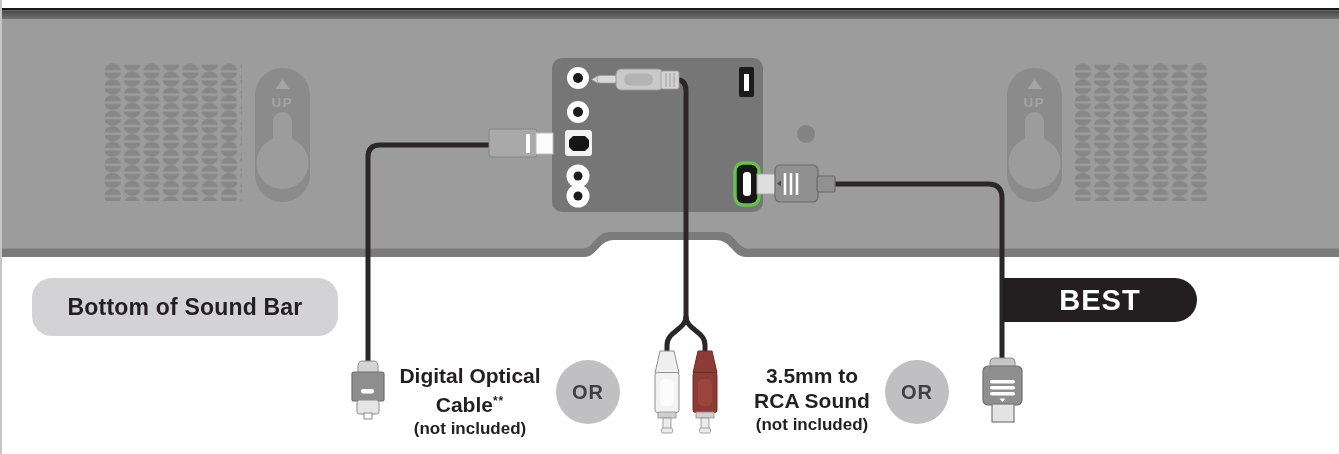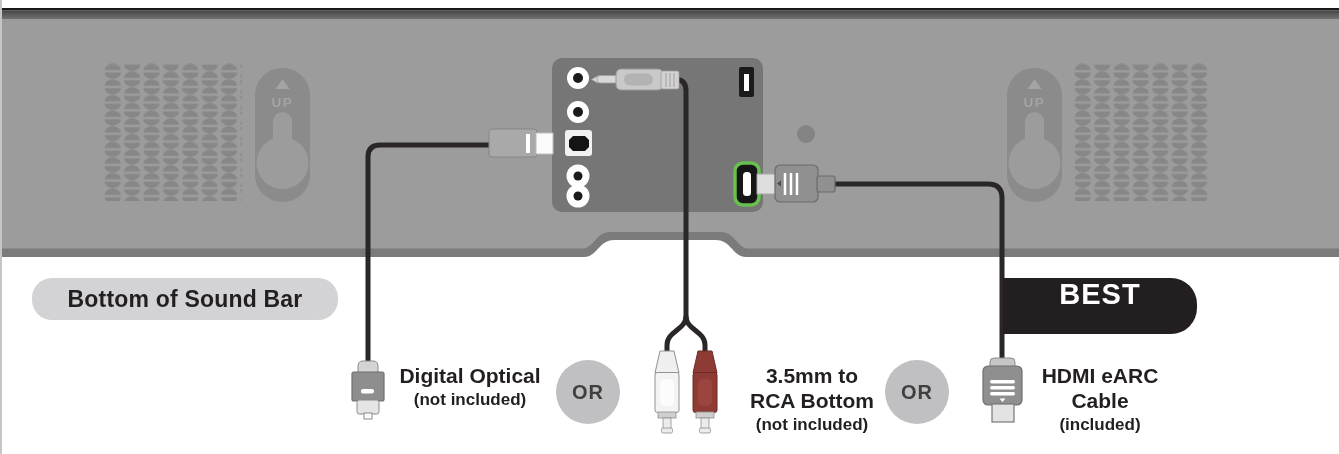--- a/index.html
+++ b/index.html
@@ -3,27 +3,27 @@
 <meta charset="utf-8">
 <style>
   html,body{margin:0;padding:0;background:#ffffff;}
   .stage{
     position:relative;width:1339px;height:454px;overflow:hidden;background:#ffffff;
     font-family:"Liberation Sans","DejaVu Sans",sans-serif;
   }
   .art{position:absolute;left:0;top:0;}
   .page-edge{position:absolute;left:0;top:0;width:2px;height:454px;background:#c6c6c6;}
   .callout{
-    position:absolute;left:32px;top:278px;width:306px;height:42px;
+    position:absolute;left:32px;top:278px;width:306px;height:58px;
     background:#d3d3d5;border-radius:20px;display:flex;align-items:center;justify-content:center;
   }
   .callout span{font-weight:bold;font-size:23px;color:#231f20;letter-spacing:.2px;}
   .best-badge{
-    position:absolute;left:1003px;top:278px;width:194px;height:56px;
-    background:#231f20;border-radius:0 26px 26px 0;display:flex;justify-content:center;
+    position:absolute;left:1003px;top:278px;width:194px;height:44px;
+    background:#231f20;border-radius:0 26px 26px 0;display:flex;align-items:center;justify-content:center;
   }
   .best-badge span{font-weight:bold;font-size:29px;color:#ffffff;letter-spacing:1px;}
   .or-circle{
     position:absolute;width:64px;height:64px;border-radius:50%;background:#c0c0c2;
     display:flex;align-items:center;justify-content:center;
   }
   .or-circle span{font-weight:bold;font-size:20px;color:#404040;letter-spacing:1px;}
   .or1{left:556px;top:360px;}
   .or2{left:885px;top:360px;}
   .cable-label{
@@ -199,28 +199,24 @@
 
   <div class="or-circle or1">
     <span>OR</span>
   </div>
   <div class="or-circle or2">
     <span>OR</span>
   </div>
 
   <div class="cable-label lbl-optical">
     <div class="l1"><span>Digital Optical</span></div>
+    <div class="l1"><span>Cable</span><sup>**</sup></div>
     <div class="note">(not included)</div>
   </div>
 
   <div class="cable-label lbl-rca">
     <div class="l1"><span>3.5mm to</span></div>
-    <div class="l1"><span>RCA Bottom</span></div>
+    <div class="l1"><span>RCA Sound</span></div>
     <div class="note">(not included)</div>
   </div>
 
-  <div class="cable-label lbl-hdmi">
-    <div class="l1"><span>HDMI eARC</span></div>
-    <div class="l1"><span>Cable</span></div>
-    <div class="note">(included)</div>
-  </div>
 
 </div>
 
 </body></html>

